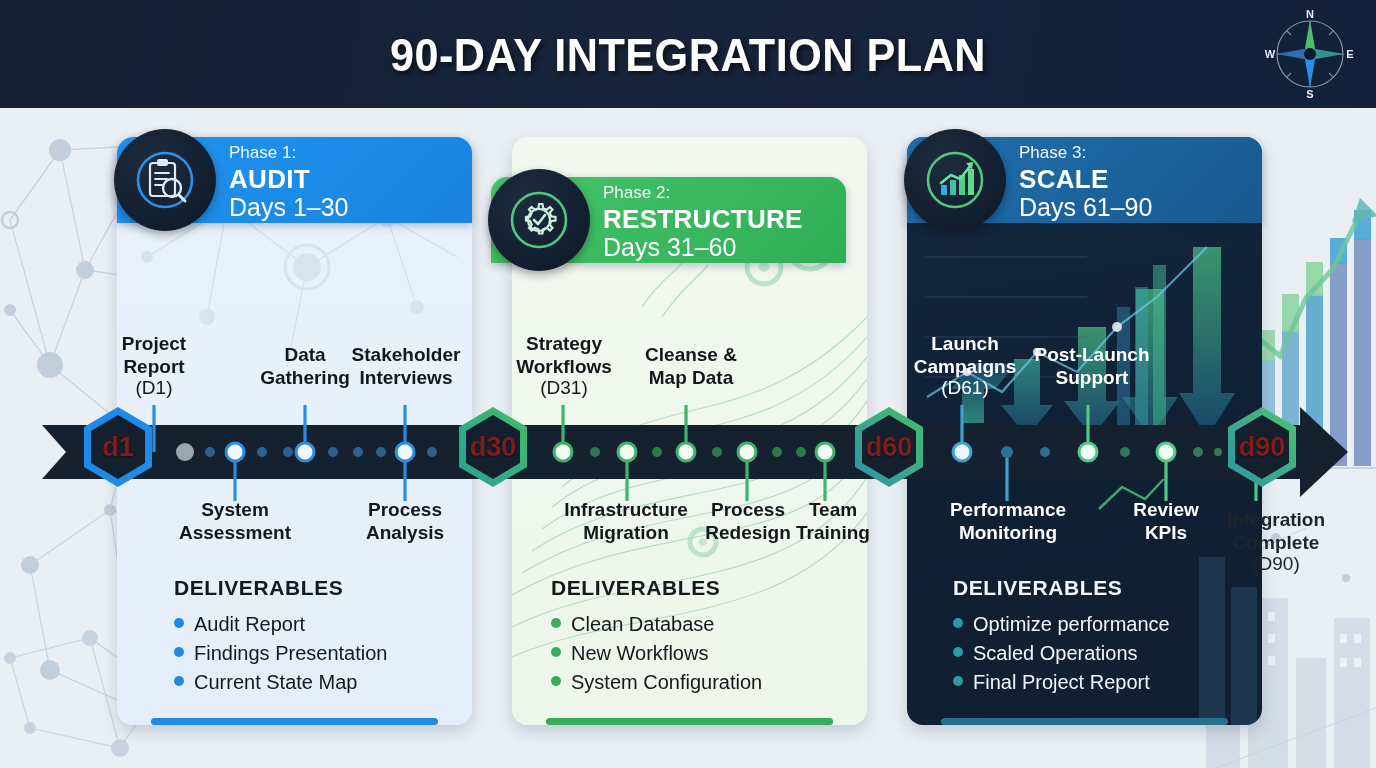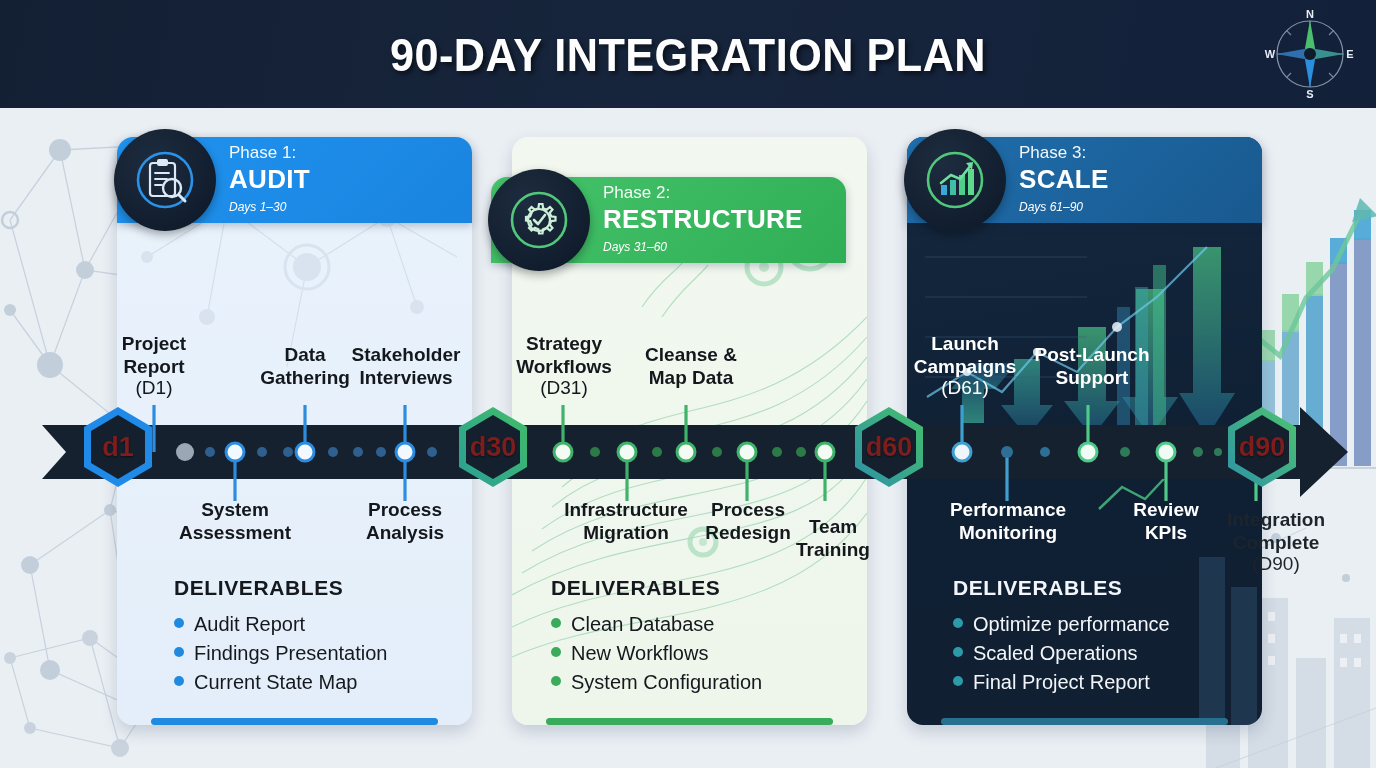--- a/index.html
+++ b/index.html
@@ -55,21 +55,21 @@
   #phase-header-3 { left: 907px; background: linear-gradient(135deg,#1f6fae 0%, #19598f 100%); }
   .phase-badge {
     position: absolute; left: -3px; top: -8px; width: 102px; height: 102px;
     border-radius: 50%; background: radial-gradient(circle at 38% 32%, #1d2c3f 0%, #101c2c 78%);
     display: flex; align-items: center; justify-content: center;
     box-shadow: 0 4px 10px rgba(0,0,0,.3);
   }
   .phase-text { position: absolute; left: 112px; top: 5px; color: #fff; }
   .phase-kicker { font-size: 17px; font-weight: normal; opacity: .95; line-height: 22px; }
   .phase-name  { font-size: 26px; font-weight: bold; line-height: 31px; letter-spacing: .3px; }
-  .phase-days  { font-size: 12px; font-weight: normal; line-height: 25px; font-style: italic; }
+  .phase-days  { font-size: 25px; font-weight: normal; line-height: 25px; }
 
   
   #timeline-band { position: absolute; left: 0; top: 405px; width: 1376px; height: 96px; z-index: 4; }
   .hex {
     position: absolute; width: 76px; height: 84px; z-index: 7;
     display: flex; align-items: center; justify-content: center;
   }
   .hex-label {
     position: relative; color: #7f1d1d; font-size: 27px; font-weight: bold;
     text-shadow: 0 1px 2px rgba(0,0,0,.5);
@@ -566,21 +566,21 @@
 
 <div class="task-label light-text" style="left:550px;top:498px;width:152px">
   <span>Infrastructure</span><br>
   <span>Migration</span>
 </div>
 <div class="task-label light-text" style="left:692px;top:498px;width:112px">
   
   <span>Process</span><br>
   <span>Redesign</span>
 </div>
-<div class="task-label light-text" style="left:789px;top:515px;width:88px">
+<div class="task-label light-text" style="left:789px;top:498px;width:88px">
   <span>Team</span><br>
   <span>Training</span>
 </div>
 
 <div class="task-label dark-text" style="left:930px;top:498px;width:156px">
   <span>Performance</span><br>
   <span>Monitoring</span>
 </div>
 <div class="task-label dark-text" style="left:1118px;top:498px;width:96px">
   <span>Review</span><br>

